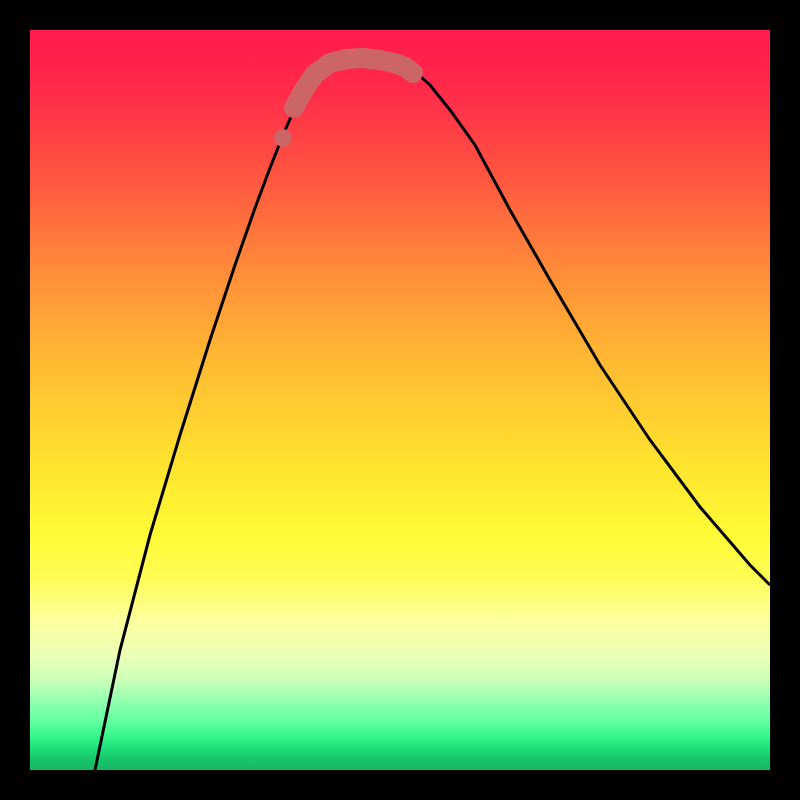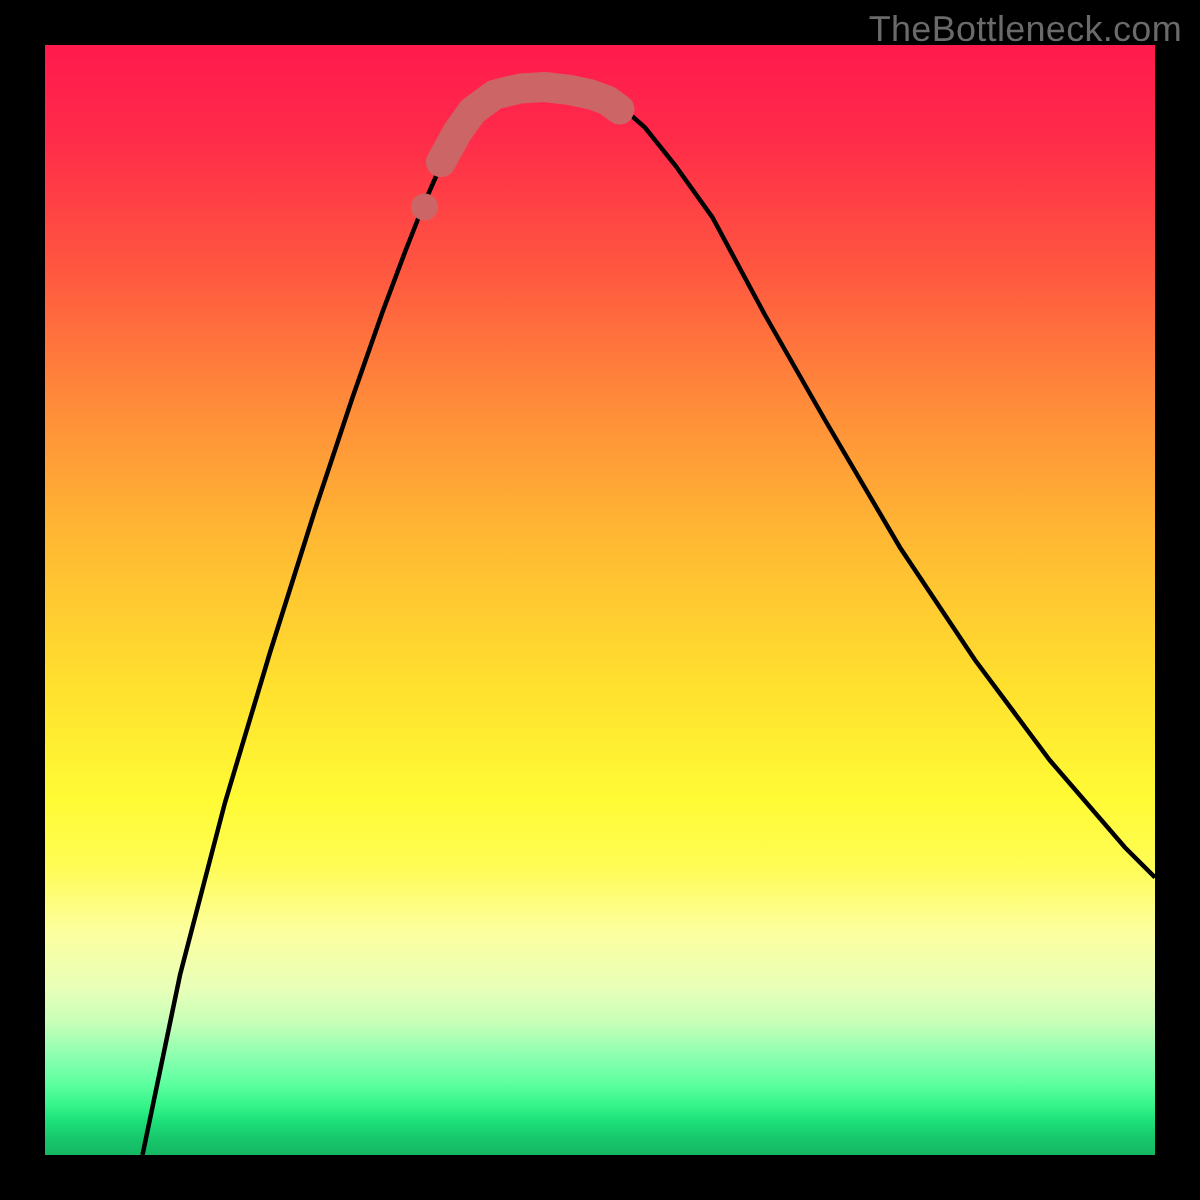--- a/index.html
+++ b/index.html
@@ -68,21 +68,20 @@
     top: 0;
     width: 740px;
     height: 740px;
   }
 </style>
 </head>
 <body>
 
 <div class="container">
 
-  <div class="watermark">TheBottleneck.com</div>
 
   <div class="plot-frame">
     <div class="gradient-bg"></div>
 
     <svg class="curve" viewBox="0 0 740 740" preserveAspectRatio="none">
       <path d="M65 740 L90 620 L120 505 L150 405 L180 310 L205 235 L225 178 L240 138 L253 105 L264 80 L275 60 L283 45 L293 34 L303 29 L317 27 L333 28 L350 30 L365 33 L383 40 L400 55 L420 80 L445 115 L480 180 L520 250 L570 335 L620 410 L670 477 L720 535 L740 555" fill="none" stroke="#000000" stroke-width="3" id="curve-path"></path>
       <path d="M264 78 L275 58 L285 44 L300 33 L317 29 L333 28 L350 30 L364 33 L375 37 L383 43" fill="none" stroke="#cc6666" stroke-width="20" stroke-linecap="round" stroke-linejoin="round" id="highlight-path"></path>
       <circle cx="253" cy="108" r="9" fill="#cc6666" id="dot-outlier"></circle>
     </svg>
   </div>

